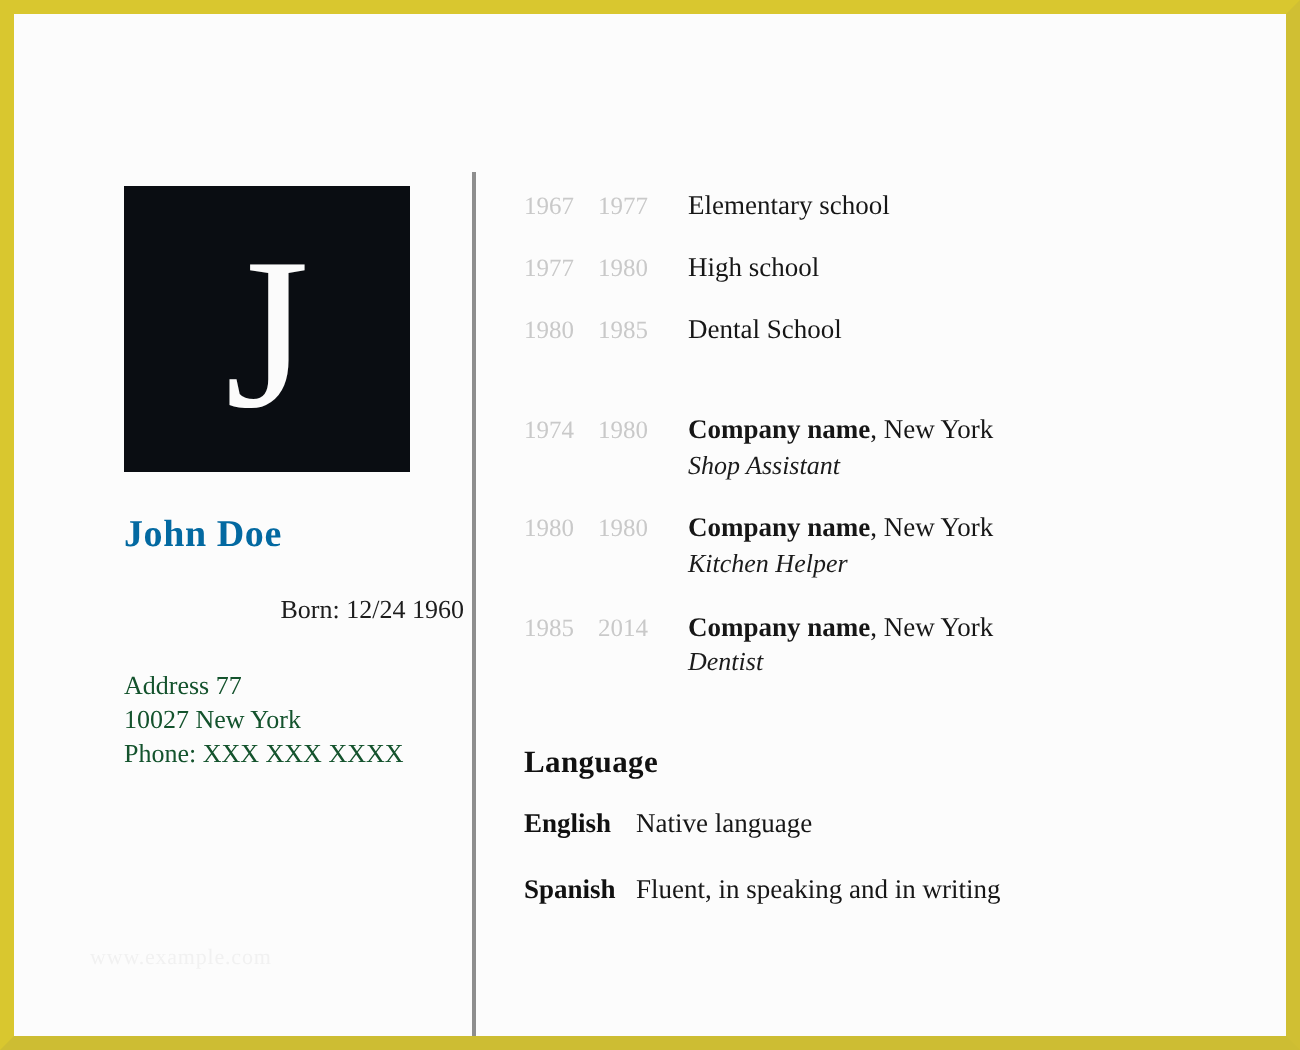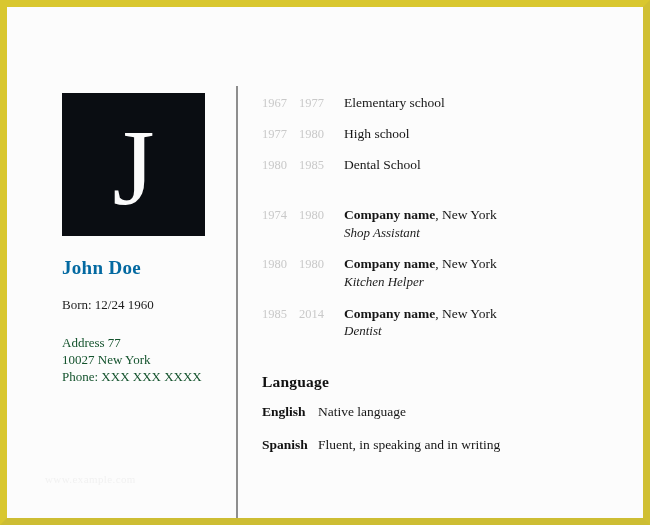--- a/index.html
+++ b/index.html
@@ -66,20 +66,21 @@
     margin-top: 21px;
     font-size: 19px;
     font-weight: bold;
     letter-spacing: .3px;
     color: #0369a1;
   }
   .born-line {
     margin-top: 18px;
     font-size: 13px;
     color: #1d1d1d;
+    text-align: right;
   }
   .address-block {
     margin-top: 21px;
     font-size: 13px;
     line-height: 1.32;
     color: #14532d;
   }
   .address-block div { white-space: nowrap; }
 
   .watermark {

